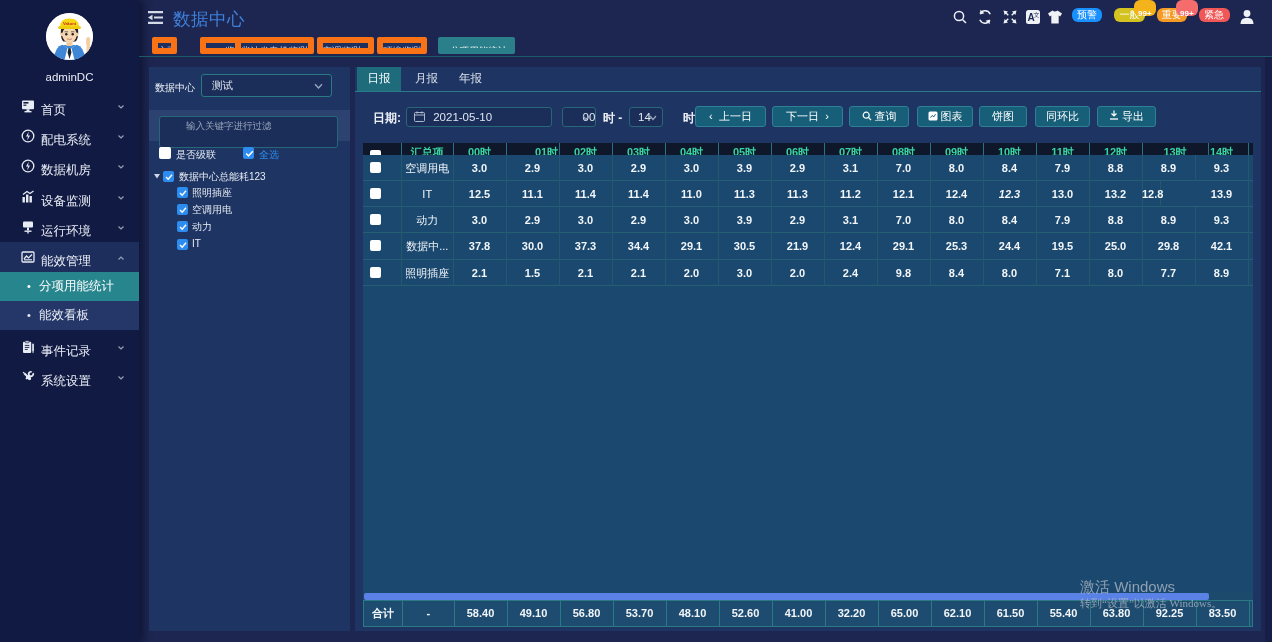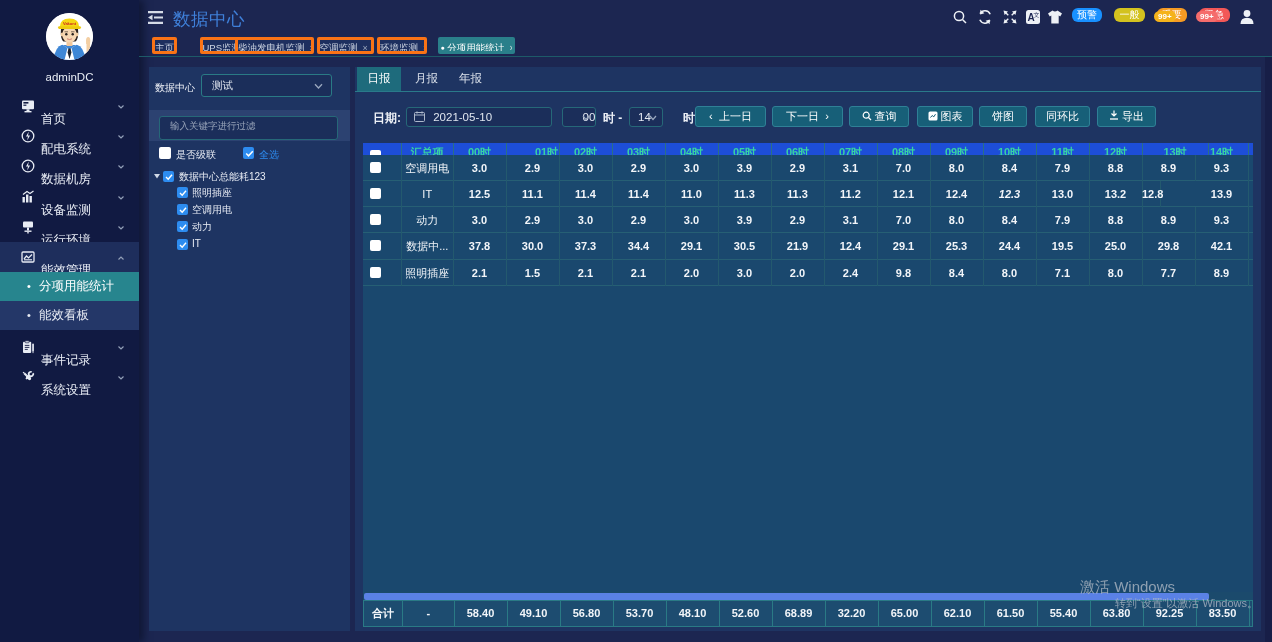--- a/index.html
+++ b/index.html
@@ -6,63 +6,63 @@
 html,body { width:1272px; height:642px; overflow:hidden; }
 body { position:relative; background:#1c2651; font-family:"Liberation Sans",sans-serif; color:#e8ecf4; }
 .abs { position:absolute; }
 
 
 #sidebar { left:0; top:0; width:139px; height:642px; background:#111a42; box-shadow:5px 0 7px rgba(8,12,35,0.55); }
 #avatar { left:46px; top:13px; width:47px; height:47px; border-radius:50%; background:#fff; overflow:hidden; }
 #uname { left:0; top:70.5px; width:139px; text-align:center; font-size:11.5px; color:#e9edf5; }
 .mi { position:absolute; left:0; width:139px; height:30px; }
 .mi .ic { position:absolute; left:21px; top:8px; width:14px; height:14px; }
-.mi .tx { position:absolute; left:41px; top:13px; line-height:30px; font-size:12.5px; color:#eaeef6; }
+.mi .tx { position:absolute; left:41px; top:4px; line-height:30px; font-size:12.5px; color:#eaeef6; }
 .mi .ch { position:absolute; right:14px; top:12px; width:8px; height:8px; }
 .smi { position:absolute; left:0; width:139px; height:29px; font-size:12.5px; line-height:29px; }
 .smi .bu { position:absolute; left:27px; top:0; font-size:11px; }
 .smi .tx2 { position:absolute; left:39px; }
 
 
 #burger { left:148px; top:10px; width:15px; height:13px; }
 #title { left:173px; top:7px; font-size:17.5px; color:#3f80da; letter-spacing:0.5px; }
 .hic { position:absolute; top:9px; width:16px; height:16px; }
 .hbtn { position:absolute; top:8px; height:14px; border-radius:6px; color:#fff; font-size:10px; text-align:center; line-height:14px; }
-.badge { position:absolute; top:11px; height:11px; border-radius:6px; color:#fff; font-size:8px; font-weight:bold; text-align:center; line-height:11px; padding:0 4px;margin-left:20px; }
-
-
-.ptab { position:absolute; top:36.5px; height:17px; background:#1d2f5f; border:3px solid #f97316; border-radius:2px; color:#ccd4e2; font-size:9.5px; line-height:15px; text-align:left; white-space:nowrap; overflow:hidden;text-decoration:underline; }
+.badge { position:absolute; top:0; height:11px; border-radius:6px; color:#fff; font-size:8px; font-weight:bold; text-align:center; line-height:11px; padding:8px 4px; }
+
+
+.ptab { position:absolute; top:36.5px; height:17px; background:#1d2f5f; border:6px solid #f97316; border-radius:2px; color:#ccd4e2; font-size:9.5px; line-height:15px; text-align:left; white-space:nowrap; overflow:hidden;text-decoration:underline; }
 .ptab .x { color:#9aa6bd; font-size:9px; margin-left:5px; }
 .ptab.act { background:#2a7f8a; border-color:#2a7f8a; color:#fff; }
 #tabline { left:139px; top:56px; width:1133px; height:1px; background:#1d5a68; }
 
 
 #lpanel { left:149px; top:67px; width:201px; height:564px; background:#1e3462; }
 .sel { position:absolute; background:#1b2e5a; border:1px solid #2a7a85; border-radius:3px; color:#e4e9f2; font-size:10.5px; }
 #band { left:0; top:43px; width:201px; height:31px; background:#2c4271; position:absolute; }
-#filter { left:10px; top:6px; width:179px; height:24px; background:#1b2e5a; border:1px solid #266878; border-radius:3px; color:#97a3b8; font-size:9.5px; line-height:18px; padding-left:10px; position:absolute; }
+#filter { left:10px; top:6px; width:179px; height:32px; background:#1b2e5a; border:1px solid #266878; border-radius:3px; color:#97a3b8; font-size:9.5px; line-height:18px; padding-left:26px; position:absolute; }
 .cb { position:absolute; width:11.5px; height:11.5px; border-radius:2px; background:#fff; }
 .cb.on { background:#2d8cf0; }
 .cb.on svg { position:absolute; left:1px; top:1px; }
 .cbs { position:absolute; width:11px; height:11px; border-radius:2px; background:#2d8cf0; }
 .cbs svg { position:absolute; left:1px; top:1px; }
 .tr-t { position:absolute; font-size:10px; color:#e8ecf4; white-space:nowrap; }
 
 
 #card { left:355px; top:67px; width:906px; height:564px; background:#1e3462; }
 #cardline { position:absolute; left:0; top:23.5px; width:906px; height:1px; background:#2a7a8a; }
 #tab-r { position:absolute; left:2px; top:0; width:44px; height:23.5px; background:#1e6b7c; color:#fff; font-size:11.5px; text-align:center; line-height:23px; }
 .tab-i { position:absolute; top:0; height:23.5px; color:#dfe5ee; font-size:11.5px; line-height:23px; }
 .tbtn { position:absolute; top:38.5px; height:21px; background:#175f78; border:1px solid #2f8096; border-radius:3px; color:#fff; font-size:11px; text-align:center; line-height:19px; white-space:nowrap; }
 .tsel { position:absolute; top:40px; height:20px; background:#1b2e5a; border:1px solid #266878; border-radius:3px; color:#e4e9f2; font-size:11.5px; line-height:18px; }
 .tlab { position:absolute; font-size:12px; color:#eef1f7; }
 
 
 #tbl { position:absolute; left:8px; top:68px; width:890px; }
-#thead { position:absolute; left:0; top:8px; width:890px; height:19.5px; background:#1d4ed8; border-bottom:1px solid #2a7a85; }
+#thead { position:absolute; left:0; top:8px; width:890px; height:19.5px; background:#0f172a; border-bottom:1px solid #2a7a85; }
 .hc { position:absolute; top:0; height:19.5px; color:#38d3a2; font-size:11px; font-weight:bold; text-align:center; line-height:19.5px; border-right:1px solid #2a7086; }
 .row { position:absolute; left:0; width:890px; height:26.3px; background:#1a486e; border-bottom:1px solid #265f74; }
 .dc { position:absolute; top:0; height:26.3px; color:#f2f5f9; font-size:11px; font-weight:bold; text-align:center; line-height:26px; border-right:1px solid #23596e; }
 .dc.lab { font-weight:normal; }
 #tbody-empty { position:absolute; left:8px; width:890px; background:#1a486e; }
 #hscroll { position:absolute; left:8px; top:525.3px; width:890px; height:8px; background:#1b4a6c; }
 #hthumb { position:absolute; left:1px; top:0.5px; width:845px; height:7px; background:#5a81e6; border-radius:2px; }
 #sumrow { position:absolute; left:8px; top:533.3px; width:890px; height:27px; background:#1d4c70; border:1px solid #2a7a85; }
 .sc { position:absolute; top:0; height:25px; color:#f2f5f9; font-size:11px; font-weight:bold; text-align:center; line-height:25px; border-right:1px solid #2a7a85; }
 #wm1 { position:absolute; color:rgba(175,185,196,0.78); }
@@ -482,26 +482,26 @@
     </div>
 <div id="sumrow">
 <div class="sc" style="left:0.0px; width:39.0px;">合计</div>
 <div class="sc" style="left:39.0px; width:51.5px;">-</div>
 <div class="sc" style="left:90.5px; width:53.0px;">58.40</div>
 <div class="sc" style="left:143.5px; width:53.0px;">49.10</div>
 <div class="sc" style="left:196.5px; width:53.0px;">56.80</div>
 <div class="sc" style="left:249.5px; width:53.0px;">53.70</div>
 <div class="sc" style="left:302.5px; width:53.0px;">48.10</div>
 <div class="sc" style="left:355.5px; width:53.0px;">52.60</div>
-<div class="sc" style="left:408.5px; width:53.0px;">68.89</div>
+<div class="sc" style="left:408.5px; width:53.0px;">41.00</div>
 <div class="sc" style="left:461.5px; width:53.0px;">32.20</div>
 <div class="sc" style="left:514.5px; width:53.0px;">65.00</div>
 <div class="sc" style="left:567.5px; width:53.0px;">62.10</div>
 <div class="sc" style="left:620.5px; width:53.0px;">61.50</div>
 <div class="sc" style="left:673.5px; width:53.0px;">55.40</div>
 <div class="sc" style="left:726.5px; width:53.0px;">63.80</div>
 <div class="sc" style="left:779.5px; width:53.0px;">92.25</div>
 <div class="sc" style="left:832.5px; width:53.0px;">83.50</div>
 </div>
   <div id="wm1" style="left:725px; top:510.5px; font-size:15px;">激活 Windows</div>
-  <div id="wm1" style="left:760px; top:529px; font-size:11px;">转到“设置”以激活 Windows。</div>
+  <div id="wm1" style="left:725px; top:529px; font-size:11px;font-family:Liberation Serif, serif;">转到“设置”以激活 Windows。</div>
 
 </div>
 
 </body></html>

